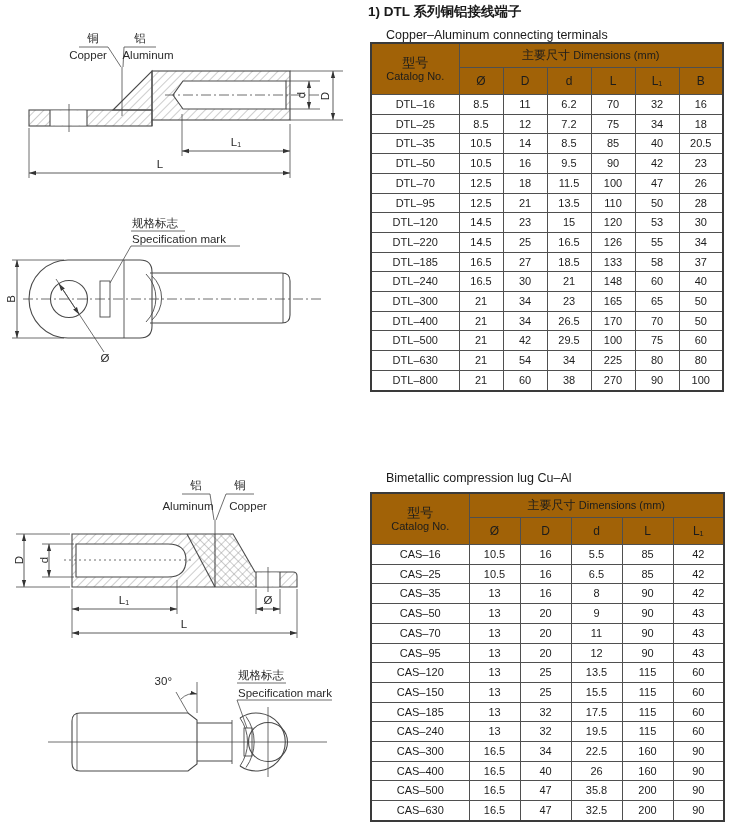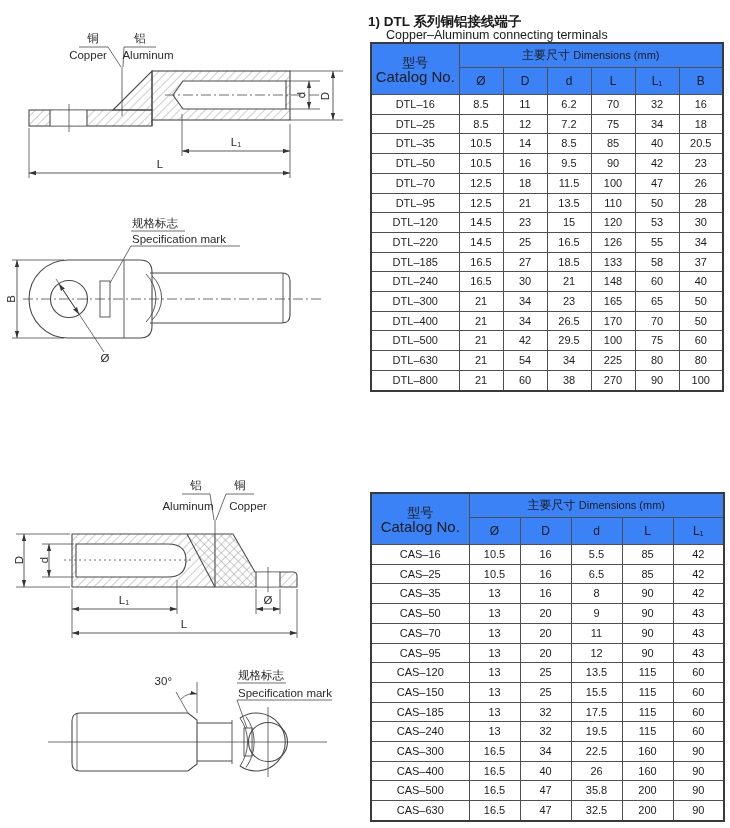--- a/index.html
+++ b/index.html
@@ -7,32 +7,32 @@
   .page { position:relative; width:730px; height:828px; background:#ffffff; overflow:hidden; }
 
   .drawing { position:absolute; left:0; }
   #dwg-dtl-side { top:26px; }
   #dwg-dtl-top  { top:190px; }
   #dwg-cas-side { top:468px; }
   #dwg-cas-iso  { top:652px; }
 
   .sec-title-zh { position:absolute; left:368px; font-size:13.5px; font-weight:700; color:#1a1a1a; white-space:nowrap; }
   .sec-title-en { position:absolute; left:386px; font-size:12.5px; font-weight:400; color:#1a1a1a; white-space:nowrap; }
-  #t1-zh { top:13px; }  #t1-en { top:28px; }
+  #t1-zh { top:3px; }  #t1-en { top:28px; }
   #t2-zh { top:453px; } #t2-en { top:471px; }
 
   table.tbl { position:absolute; left:370px; border-collapse:collapse; table-layout:fixed; width:353px;
               border:2px solid #3a3a3a; }
   #tbl-dtl { top:42px; }
   #tbl-cas { top:492px; }
   .tbl th, .tbl td { border:1px solid #4f4f4f; text-align:center; vertical-align:middle; padding:0;
                      color:#1c1c1c; overflow:hidden; }
-  .tbl thead th { background:#3b82f6; font-weight:400; }
+  .tbl thead th { background:#a16207; font-weight:400; }
   .hdr-cat-zh { font-size:13px; line-height:15px; }
-  .hdr-cat-en { font-size:15px; line-height:13px; }
+  .hdr-cat-en { font-size:11px; line-height:13px; }
   .hdr-dims   { font-size:12px; height:23px;margin-left:48px; }
   .hdr-dims .en { font-size:11px; }
   .hdr-sym    { font-size:12px; height:26px; }
   .tbl tbody td { font-size:11px; height:18.7px; line-height:18.7px; }
   .tbl tbody td.cat { font-size:11px; }
   svg text { fill:#2a2a2a; }
 </style>
 </head>
 <body>
 
@@ -394,20 +394,21 @@
           <td>21</td>
           <td>60</td>
           <td>38</td>
           <td>270</td>
           <td>90</td>
           <td>100</td>
         </tr>
       </tbody>
   </table>
 
+  <div id="t2-en" class="sec-title-en">Bimetallic compression lug Cu–Al</div>
 
   <table id="tbl-cas" class="tbl">
     <colgroup>
       <col style="width:98px">
       <col style="width:51px">
         <col style="width:51px">
         <col style="width:51px">
       <col style="width:51px">
         <col style="width:51px">
     </colgroup>

